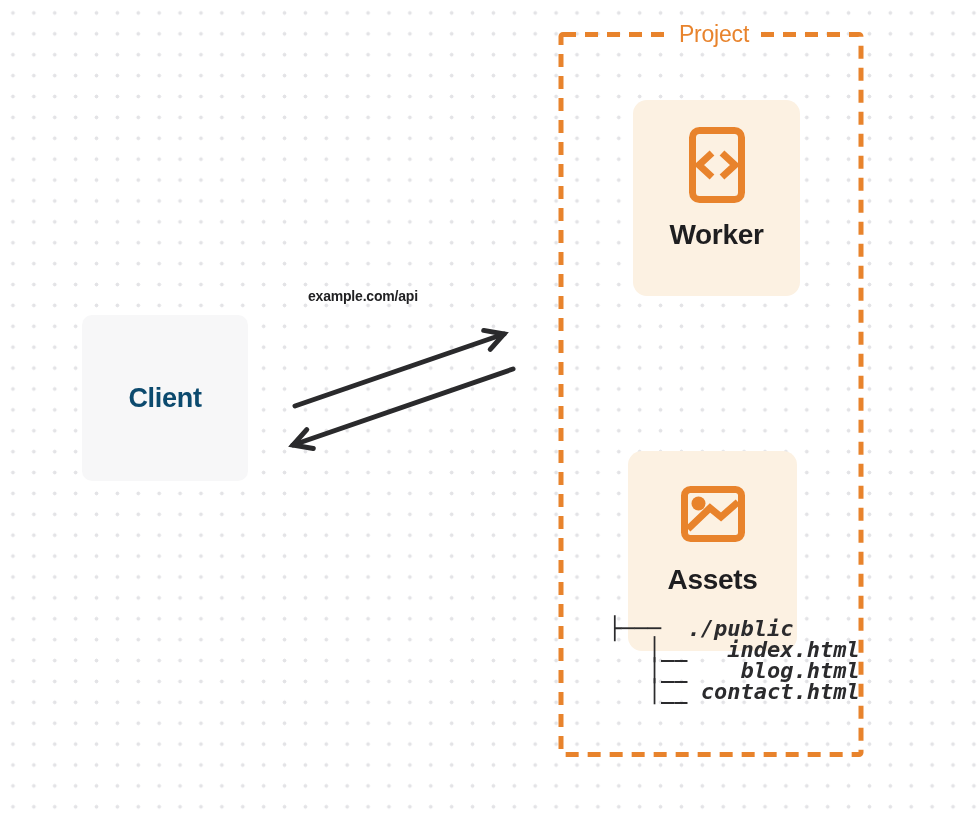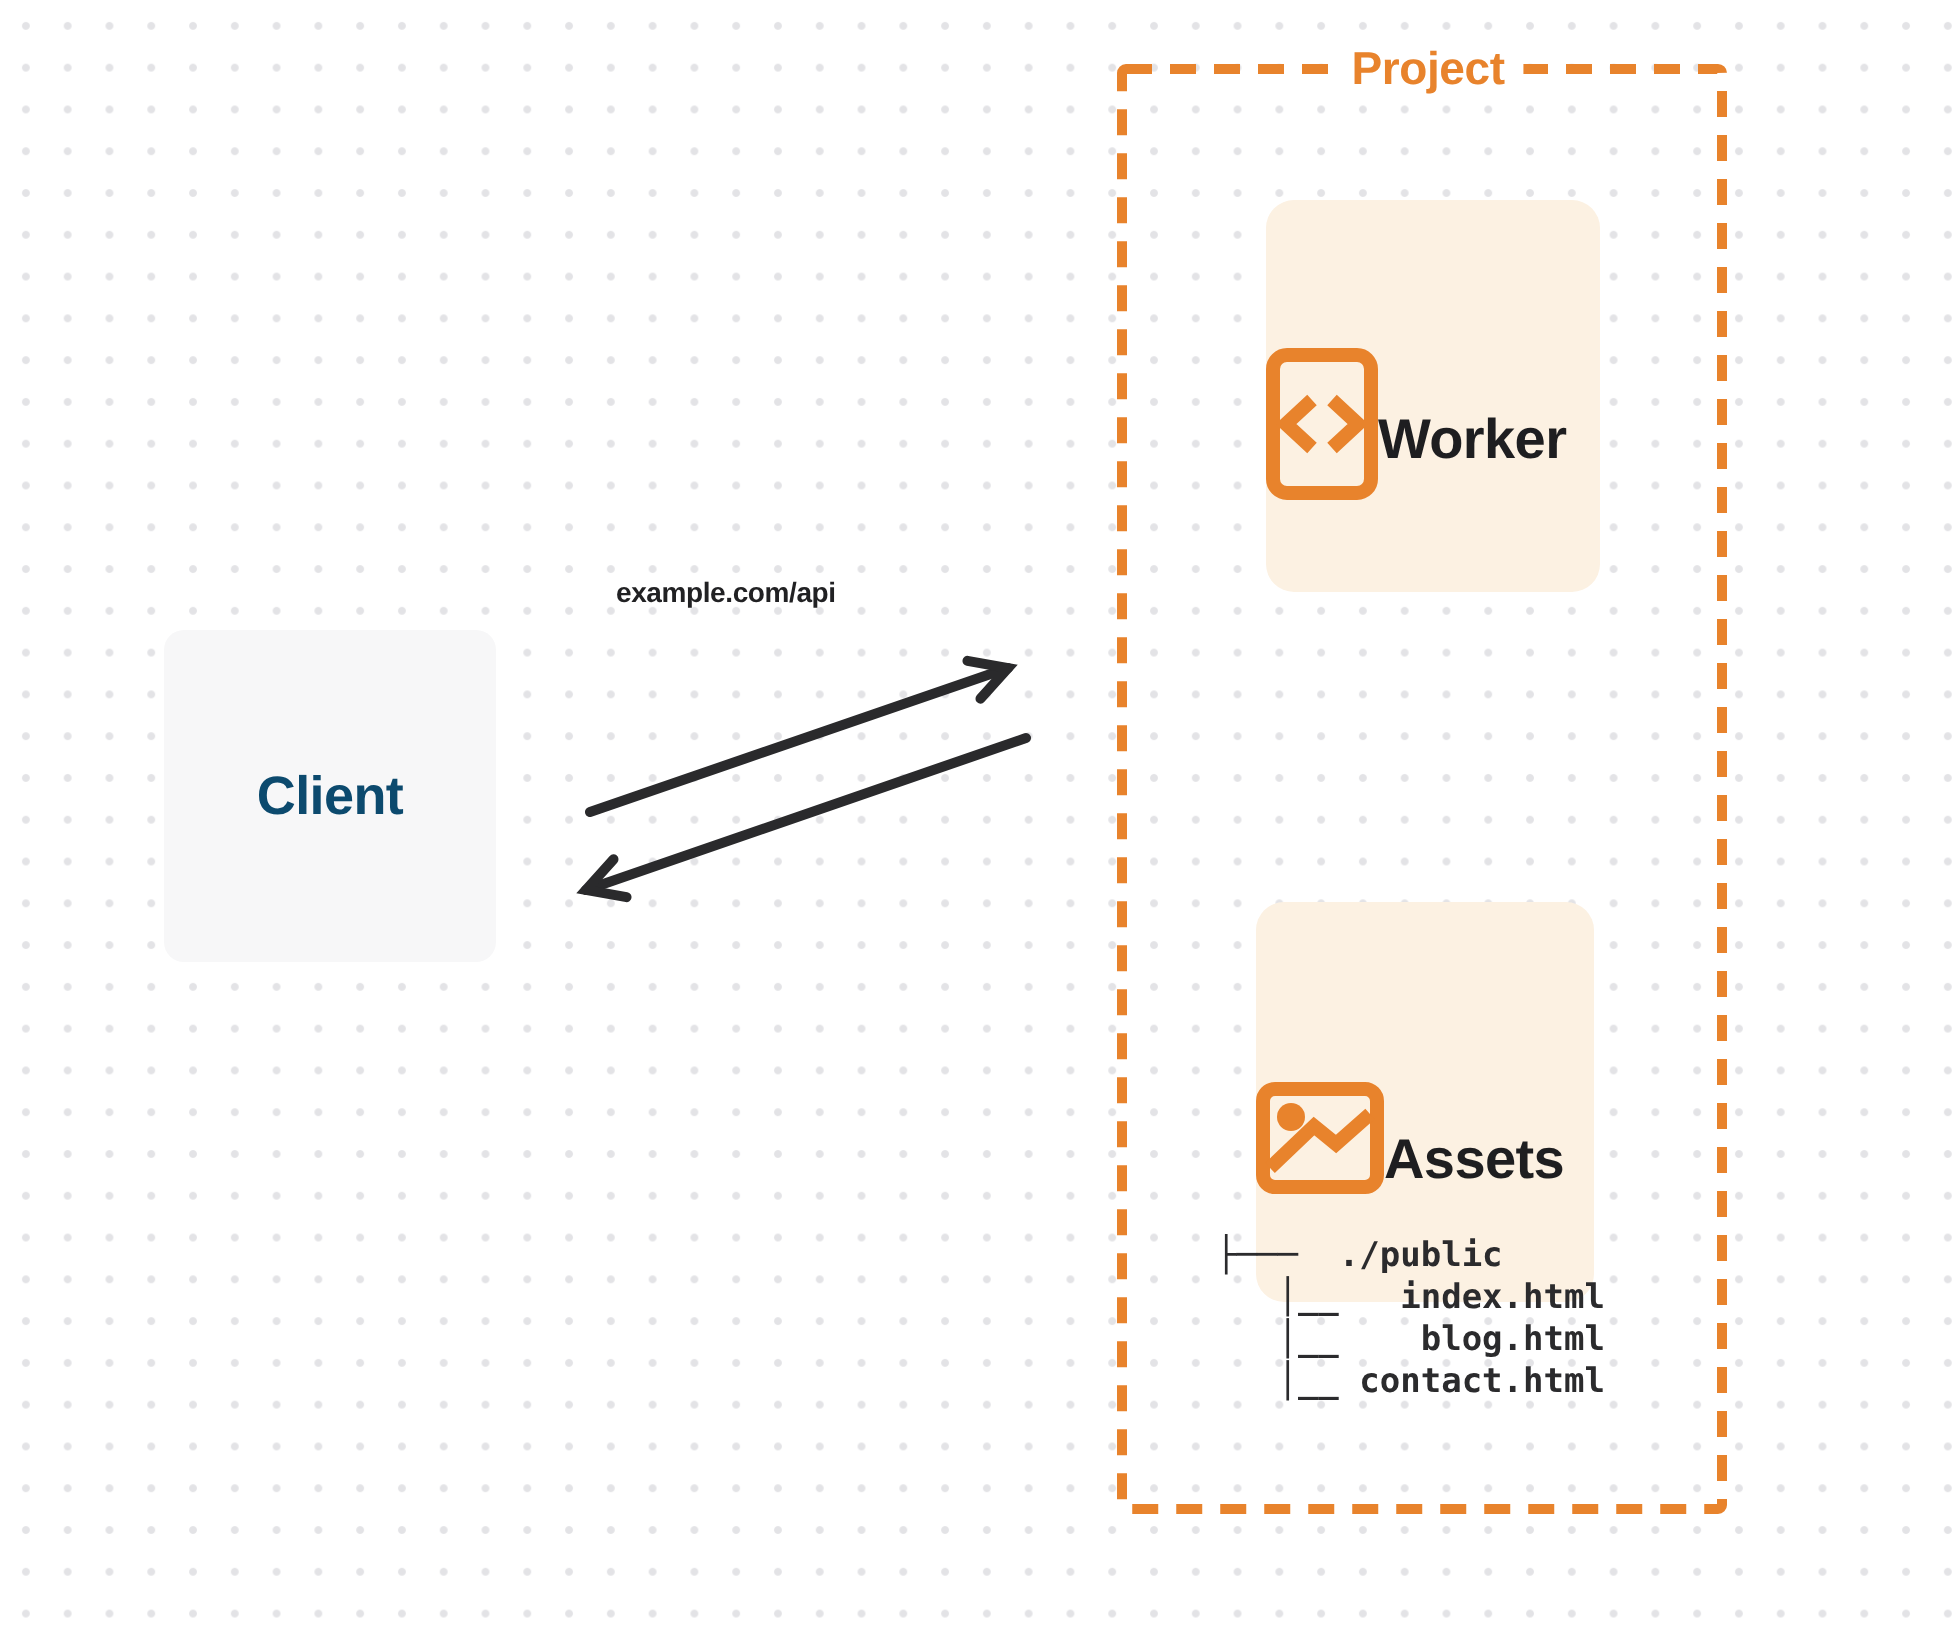--- a/index.html
+++ b/index.html
@@ -48,30 +48,31 @@
     color: #212123;
     letter-spacing: -0.2px;
   }
   .project-title {
     position: absolute;
     left: 714px; top: 20px;
     transform: translateX(-50%);
     background: #ffffff;
     padding: 0 9px;
     font-size: 23px;
-    font-weight: 700;
+    font-weight: 400;
     color: #e8832c;
     line-height: 28px;
     letter-spacing: -0.2px;
   }
   .node {
     position: absolute;
     background: #fcf1e2;
     border-radius: 14px;
     display: flex;
+    flex-direction: column;
     align-items: center;
   }
   .node-worker {
     left: 633px; top: 100px;
     width: 167px; height: 169px;
     padding-top: 27px;
   }
   .node-assets {
     left: 628px; top: 451px;
     width: 169px; height: 165px;
@@ -83,25 +84,26 @@
     color: #1e1e20;
     letter-spacing: -0.3px;
   }
   .node-worker .node-label { margin-top: 16px; }
   .node-assets .node-label { margin-top: 22px; }
   .file-tree {
     position: absolute;
     left: 608px; top: 618px;
     margin: 0;
     font-family: "DejaVu Sans Mono", "Liberation Mono", monospace;
-    font-size: 17px;
+    font-size: 22px;
     line-height: 21px;
     font-weight: 700;
     color: #2b2b2d;
     white-space: pre;
+    font-style: italic;
   }
 </style>
 </head>
 <body>
 
 <div class="canvas">
 
   <svg class="overlay" width="980" height="818" viewBox="0 0 980 818">
     <defs>
       <marker id="arrowhead" markerUnits="userSpaceOnUse" markerWidth="30" markerHeight="30" refX="21" refY="12" orient="auto" overflow="visible">

